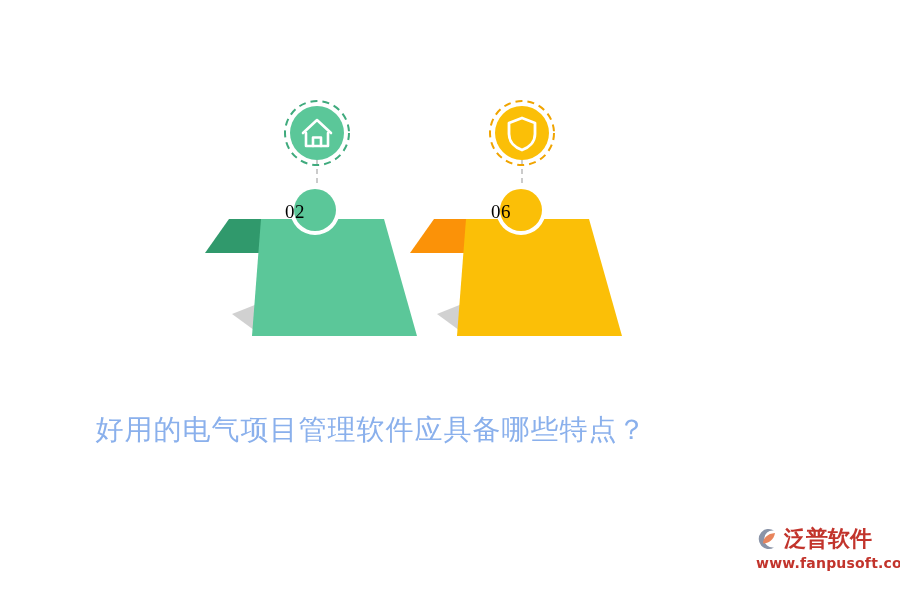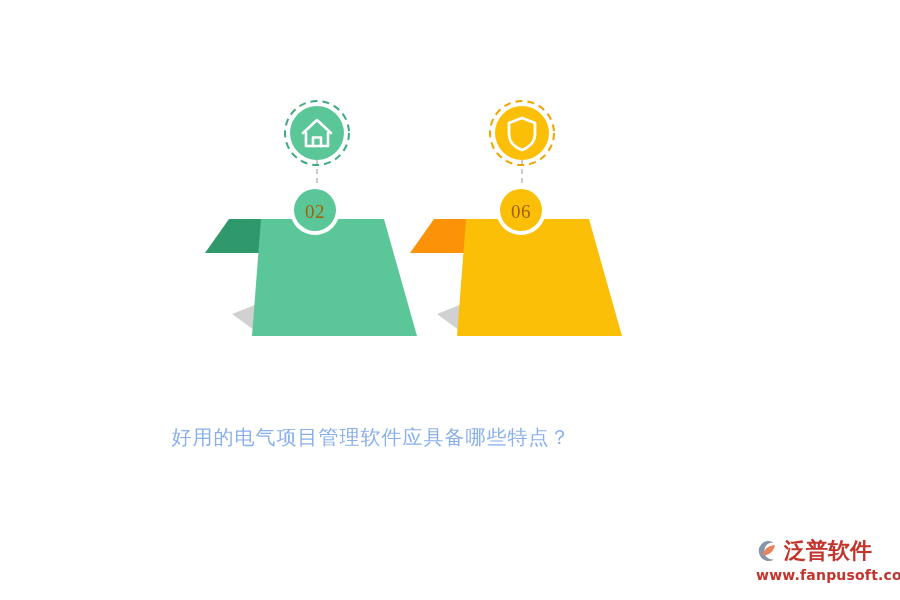--- a/index.html
+++ b/index.html
@@ -35,51 +35,50 @@
     position: absolute;
     top: 0;
     left: 0;
   }
 
   
   .badge-label {
     position: absolute;
     font-family: "Liberation Serif", serif;
     font-size: 19px;
-    color: #a16207;
+    color: #000000;
     letter-spacing: 0.5px;
-    text-align: center;
+    text-align: left;
     width: 60px;
     line-height: 1;
     user-select: none;
   }
   #badge-label-02 { left: 285px; top: 202px; }
   #badge-label-03 { left: 491px; top: 202px; }
 
   
   .headline {
     position: absolute;
     left: 0;
     top: 412px;
     width: 742px;
     text-align: center;
     font-family: "Liberation Sans", "DejaVu Sans", sans-serif;
-    font-size: 20px;
+    font-size: 28px;
     line-height: 1.3;
     color: #8ab0ec;
     letter-spacing: 1px;
     white-space: nowrap;
-    margin-top: 12px;
   }
 
   
   .watermark {
     position: absolute;
     right: 8px;
-    bottom: 8px;
+    bottom: 20px;
     width: 138px;
     height: 56px;
     margin-left: 40px;
   }
   .wm-row {
     position: absolute;
     left: 0;
     top: 2px;
     display: flex;
     align-items: center;

